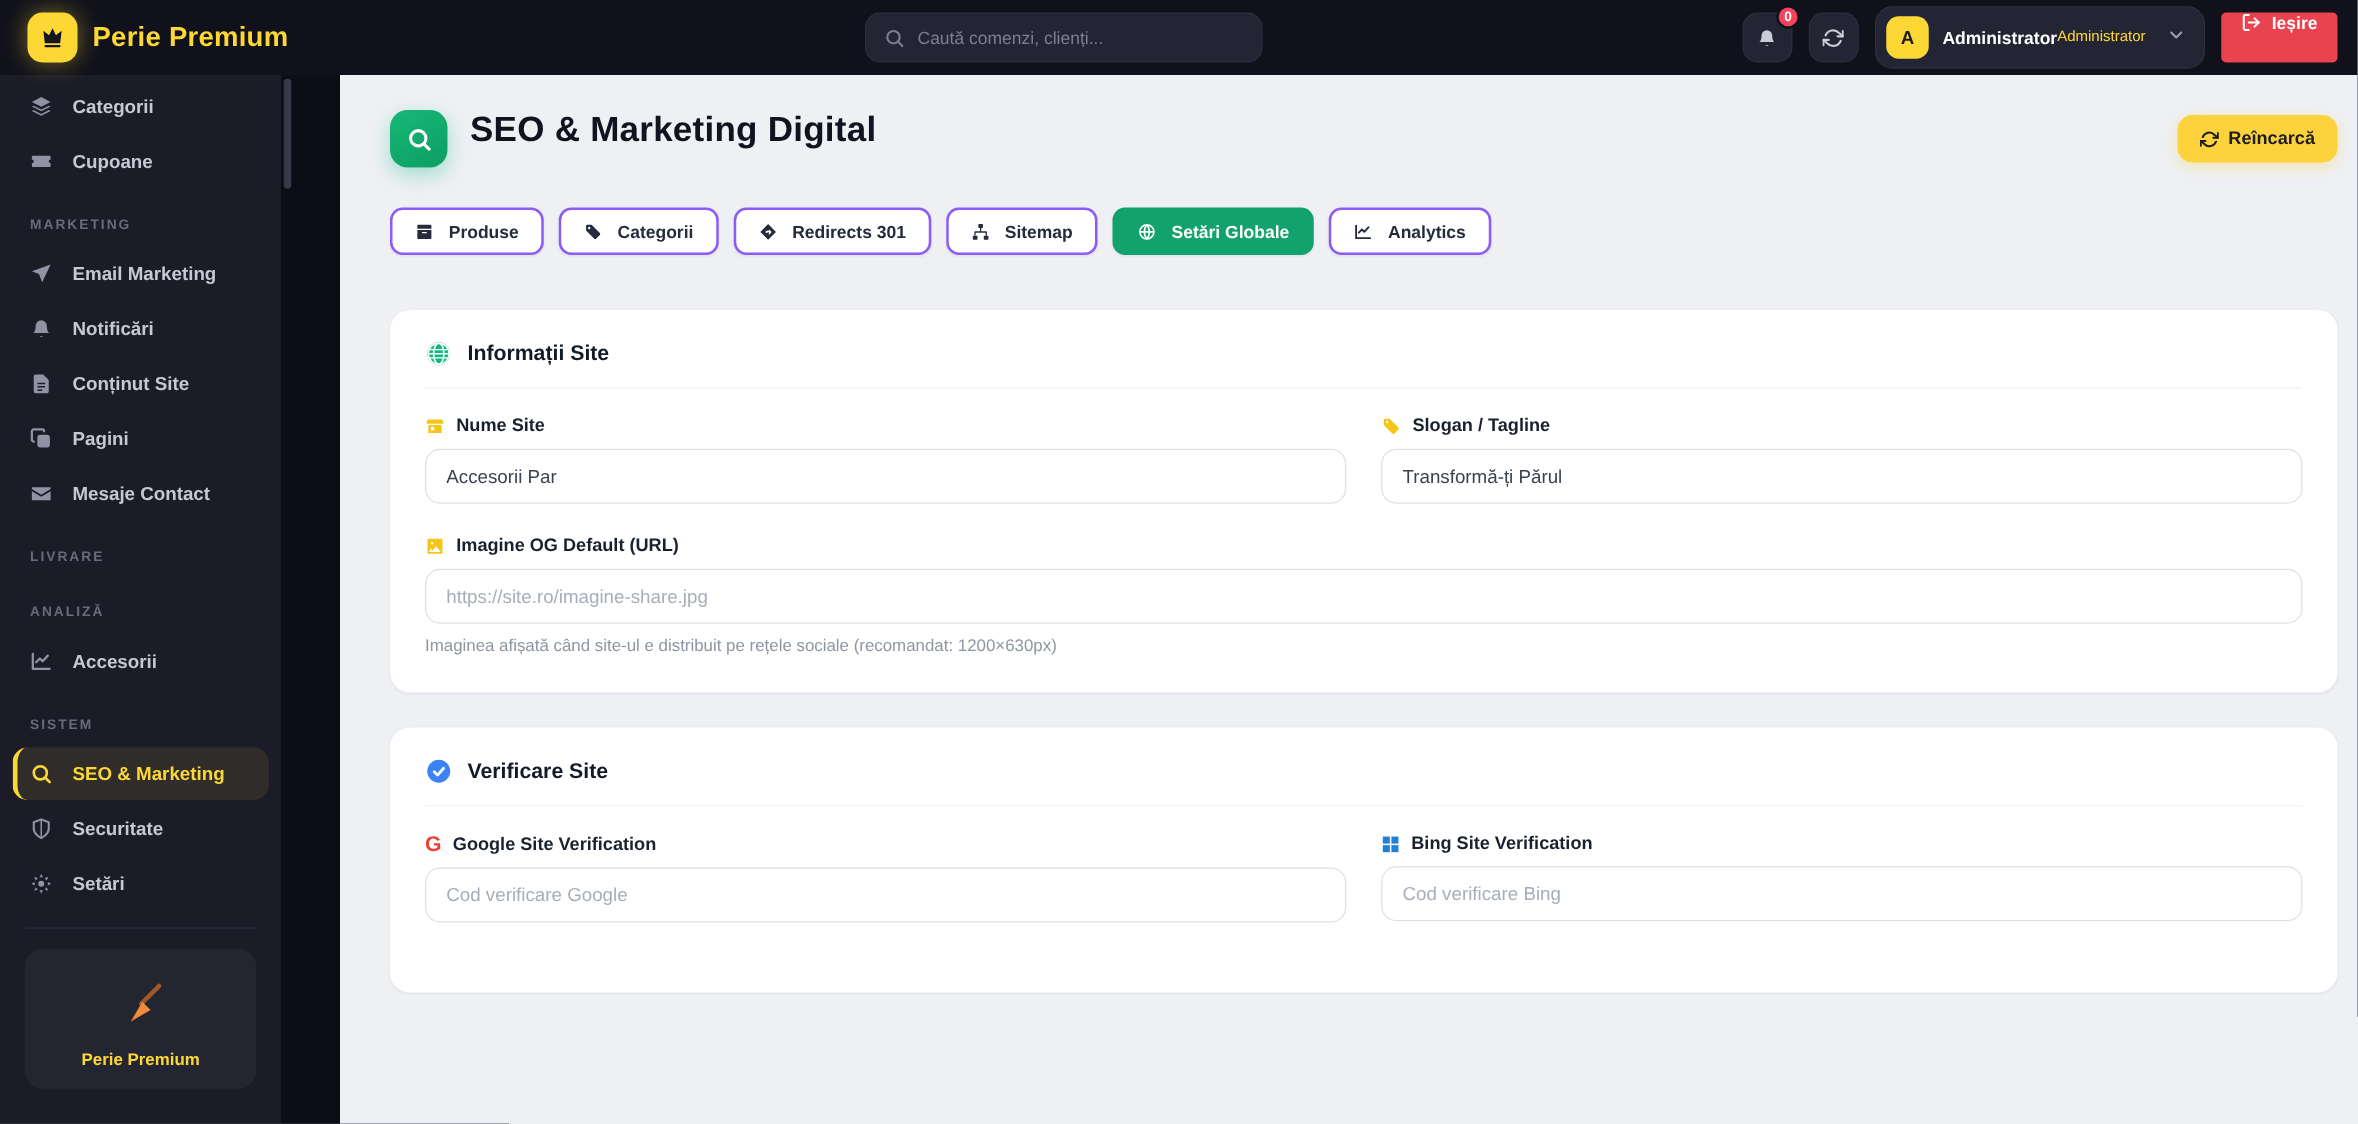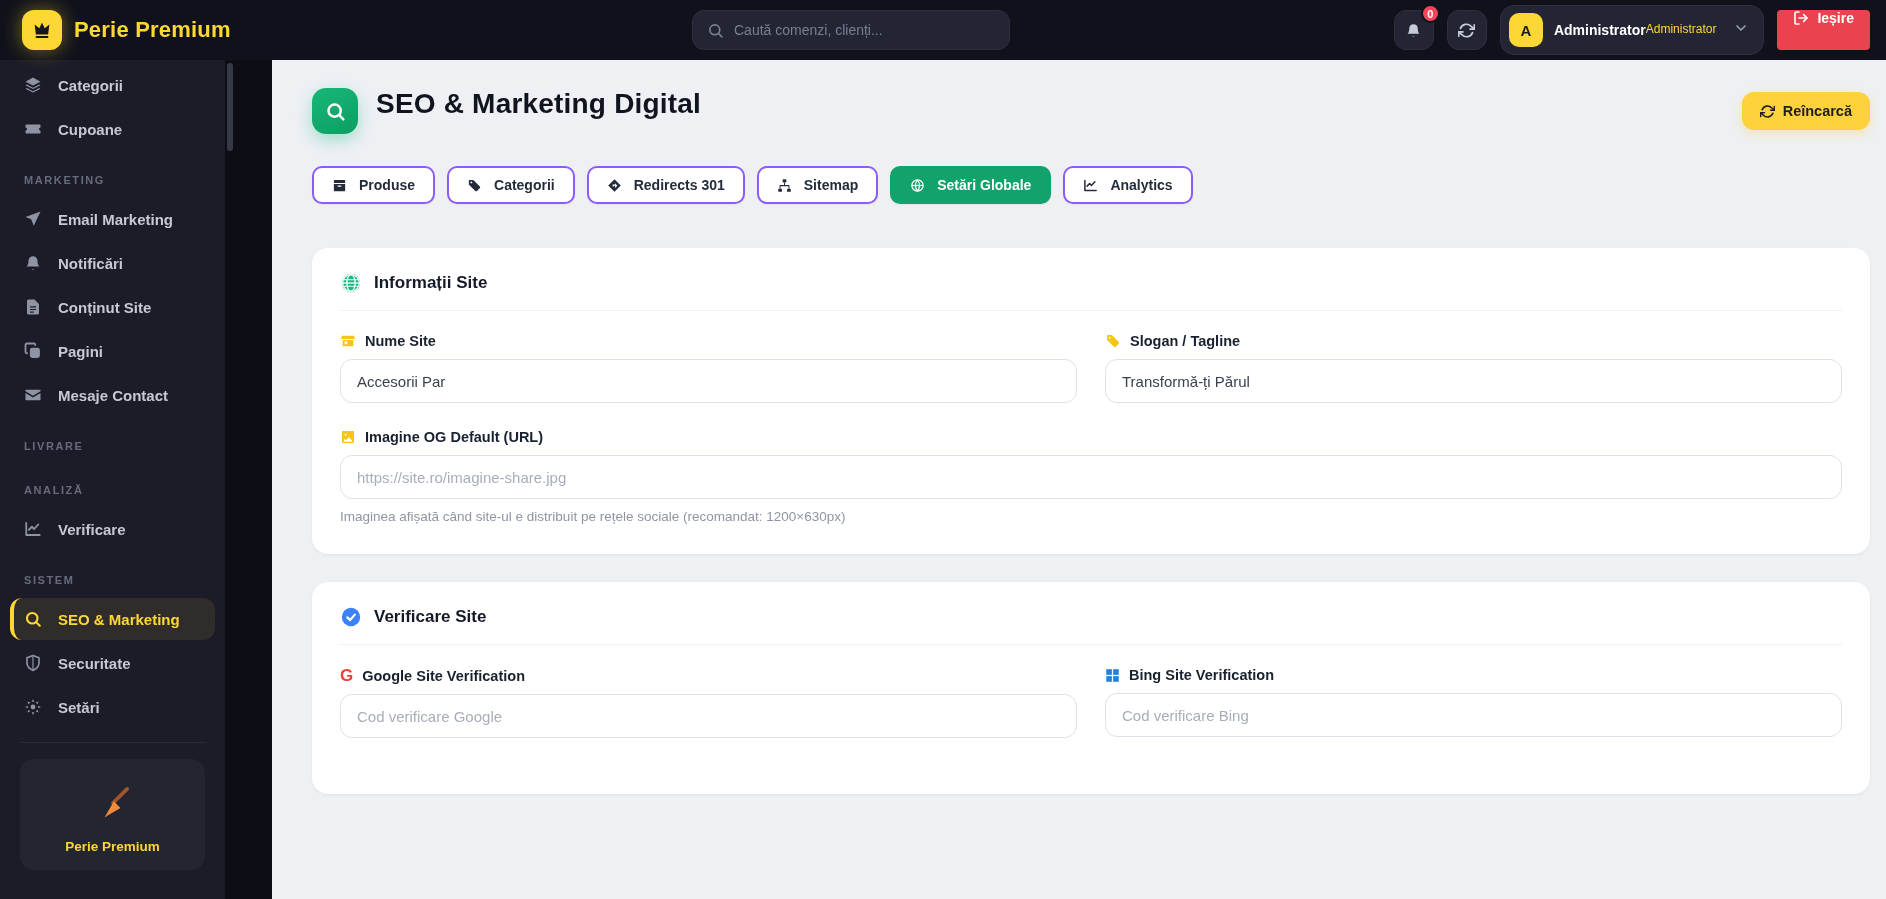--- a/index.html
+++ b/index.html
@@ -252,21 +252,21 @@
 
     <div class="nav-header">ANALIZĂ</div>
 
     <div class="nav-item">
       <span class="nicon">
           <svg width="18" height="18" viewBox="0 0 24 24" fill="none" stroke="currentColor" stroke-width="2.4" stroke-linecap="round" stroke-linejoin="round">
             <path d="M3 4v16h18"></path>
             <polyline points="6.5 13 10.5 9 13.5 12 19 6"></polyline>
           </svg>
         </span>
-      <span>Verificare</span>
+      <span>Accesorii</span>
     </div>
 
     <div class="nav-header">SISTEM</div>
 
     <div class="nav-item active">
       <span class="nicon">
           <svg width="18" height="18" viewBox="0 0 24 24" fill="none" stroke="currentColor" stroke-width="2.8" stroke-linecap="round">
             <circle cx="11" cy="11" r="7"></circle>
             <line x1="16.5" y1="16.5" x2="21" y2="21"></line>
           </svg>

